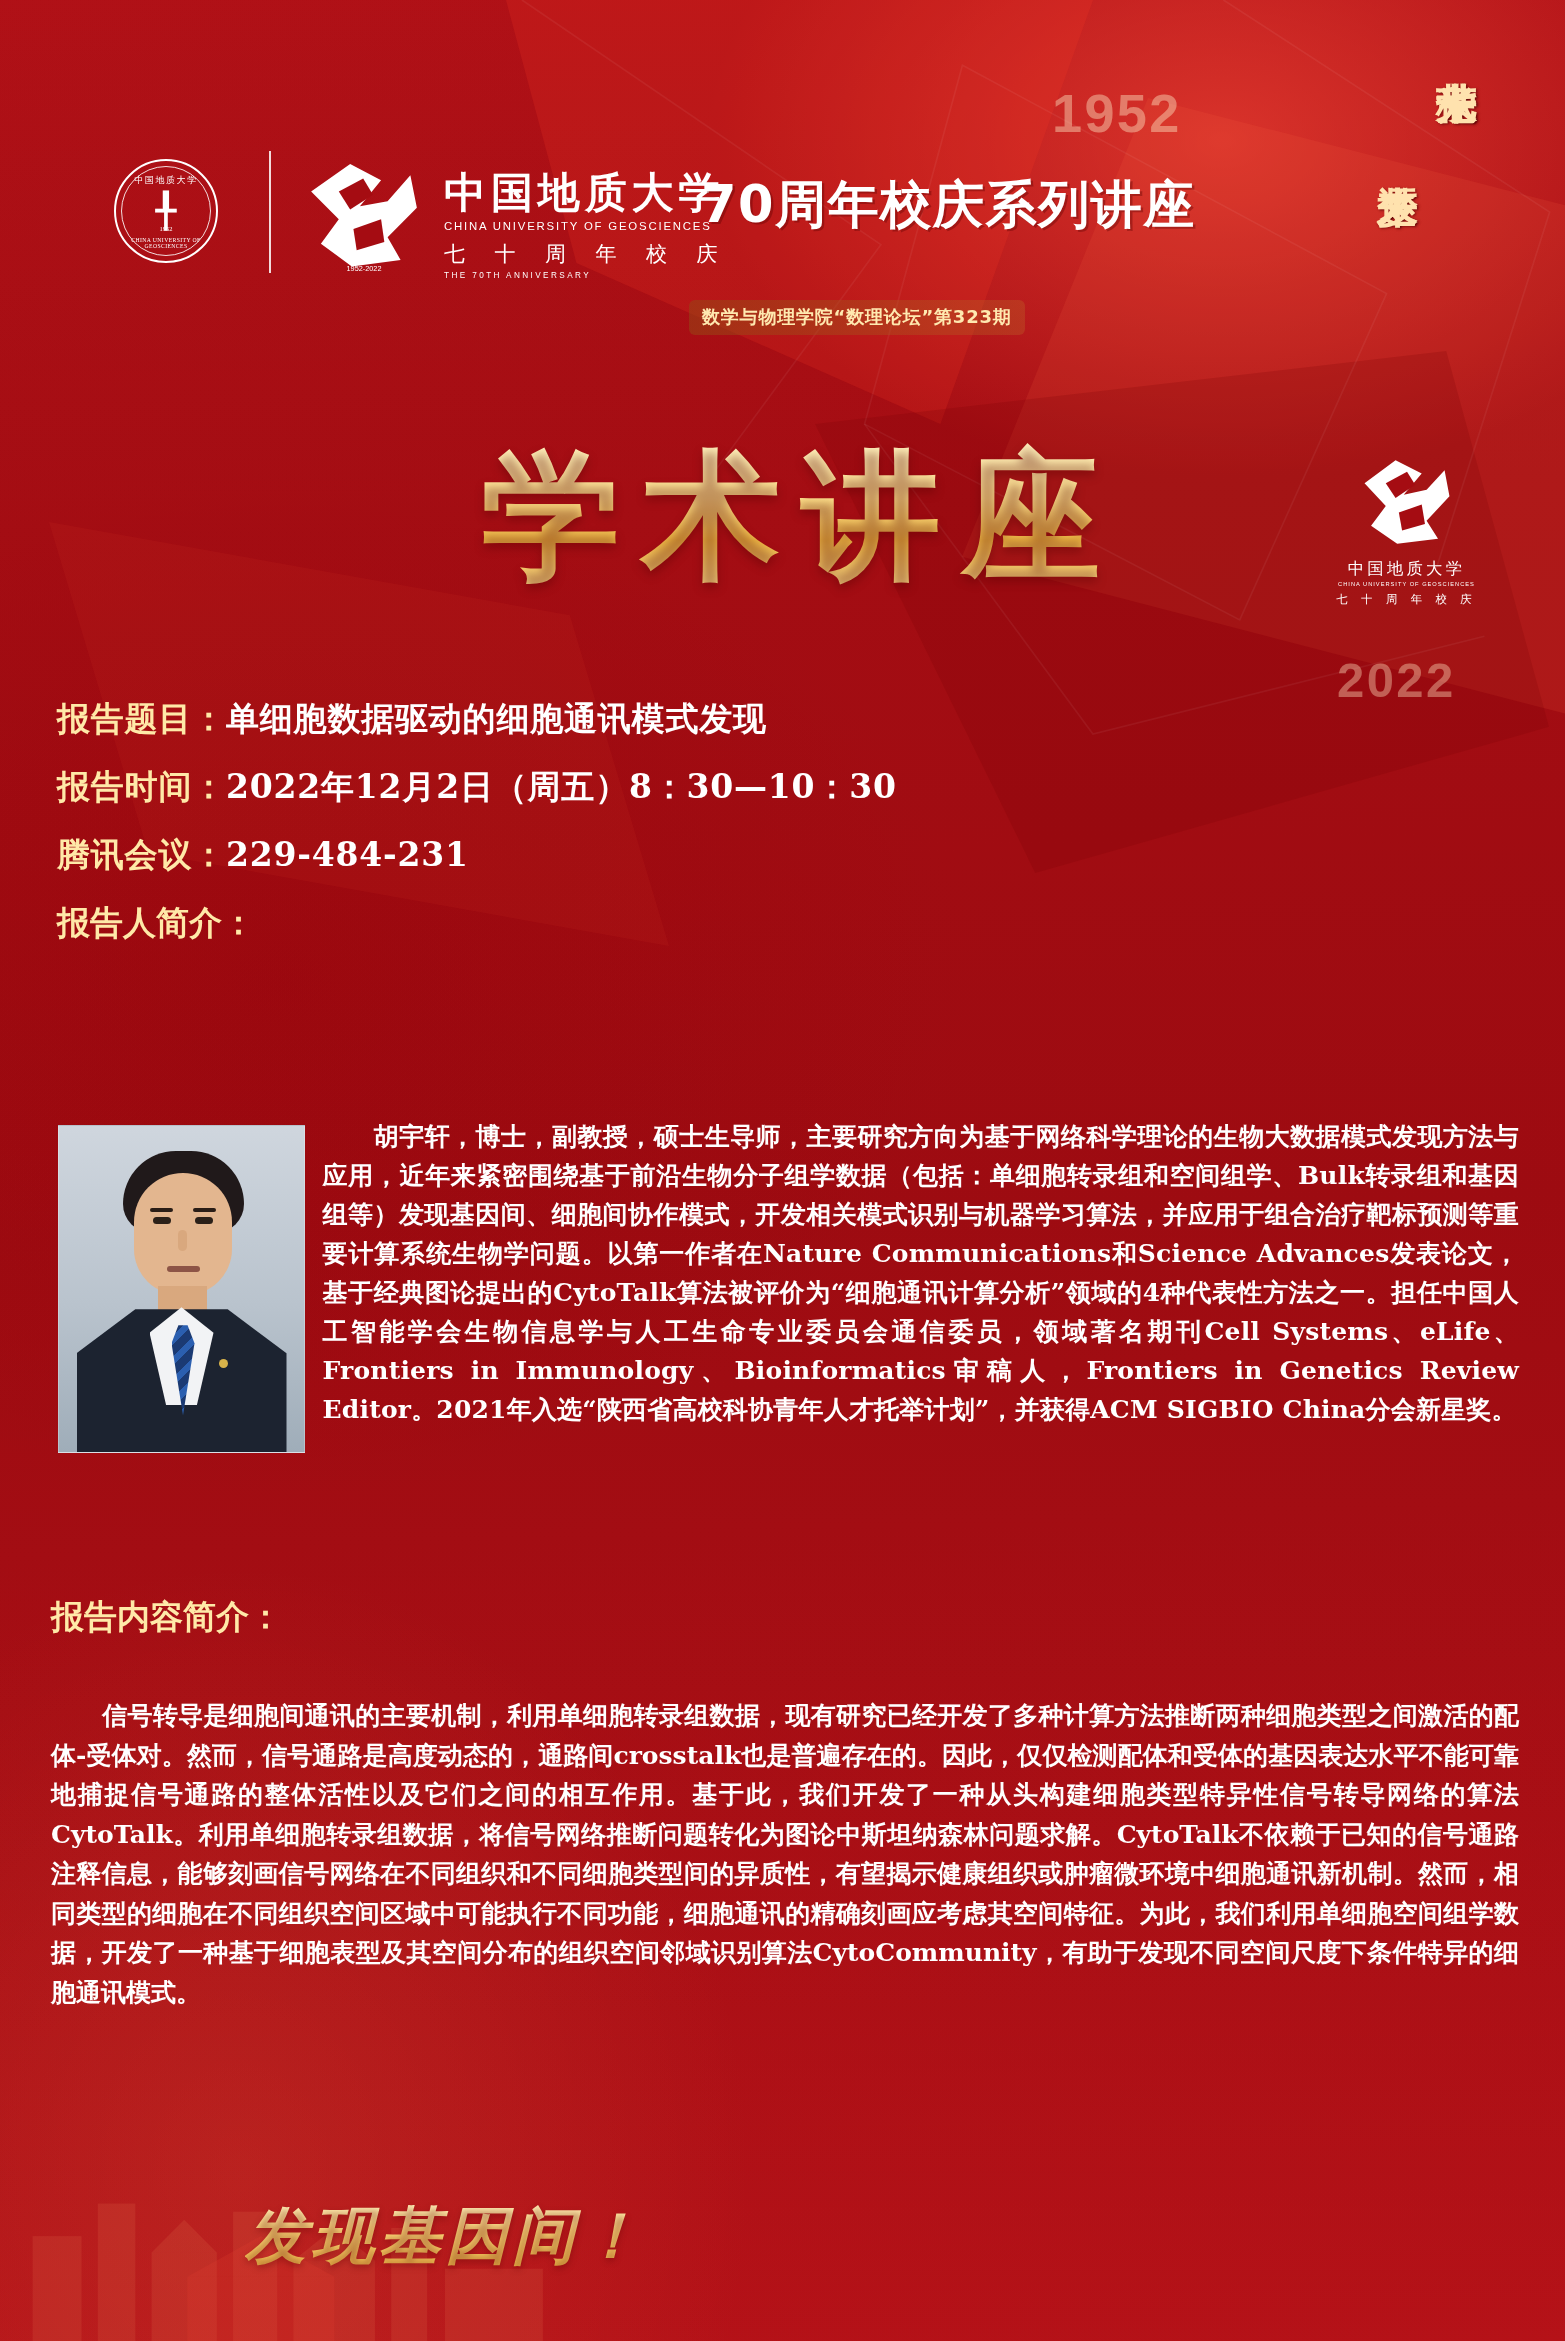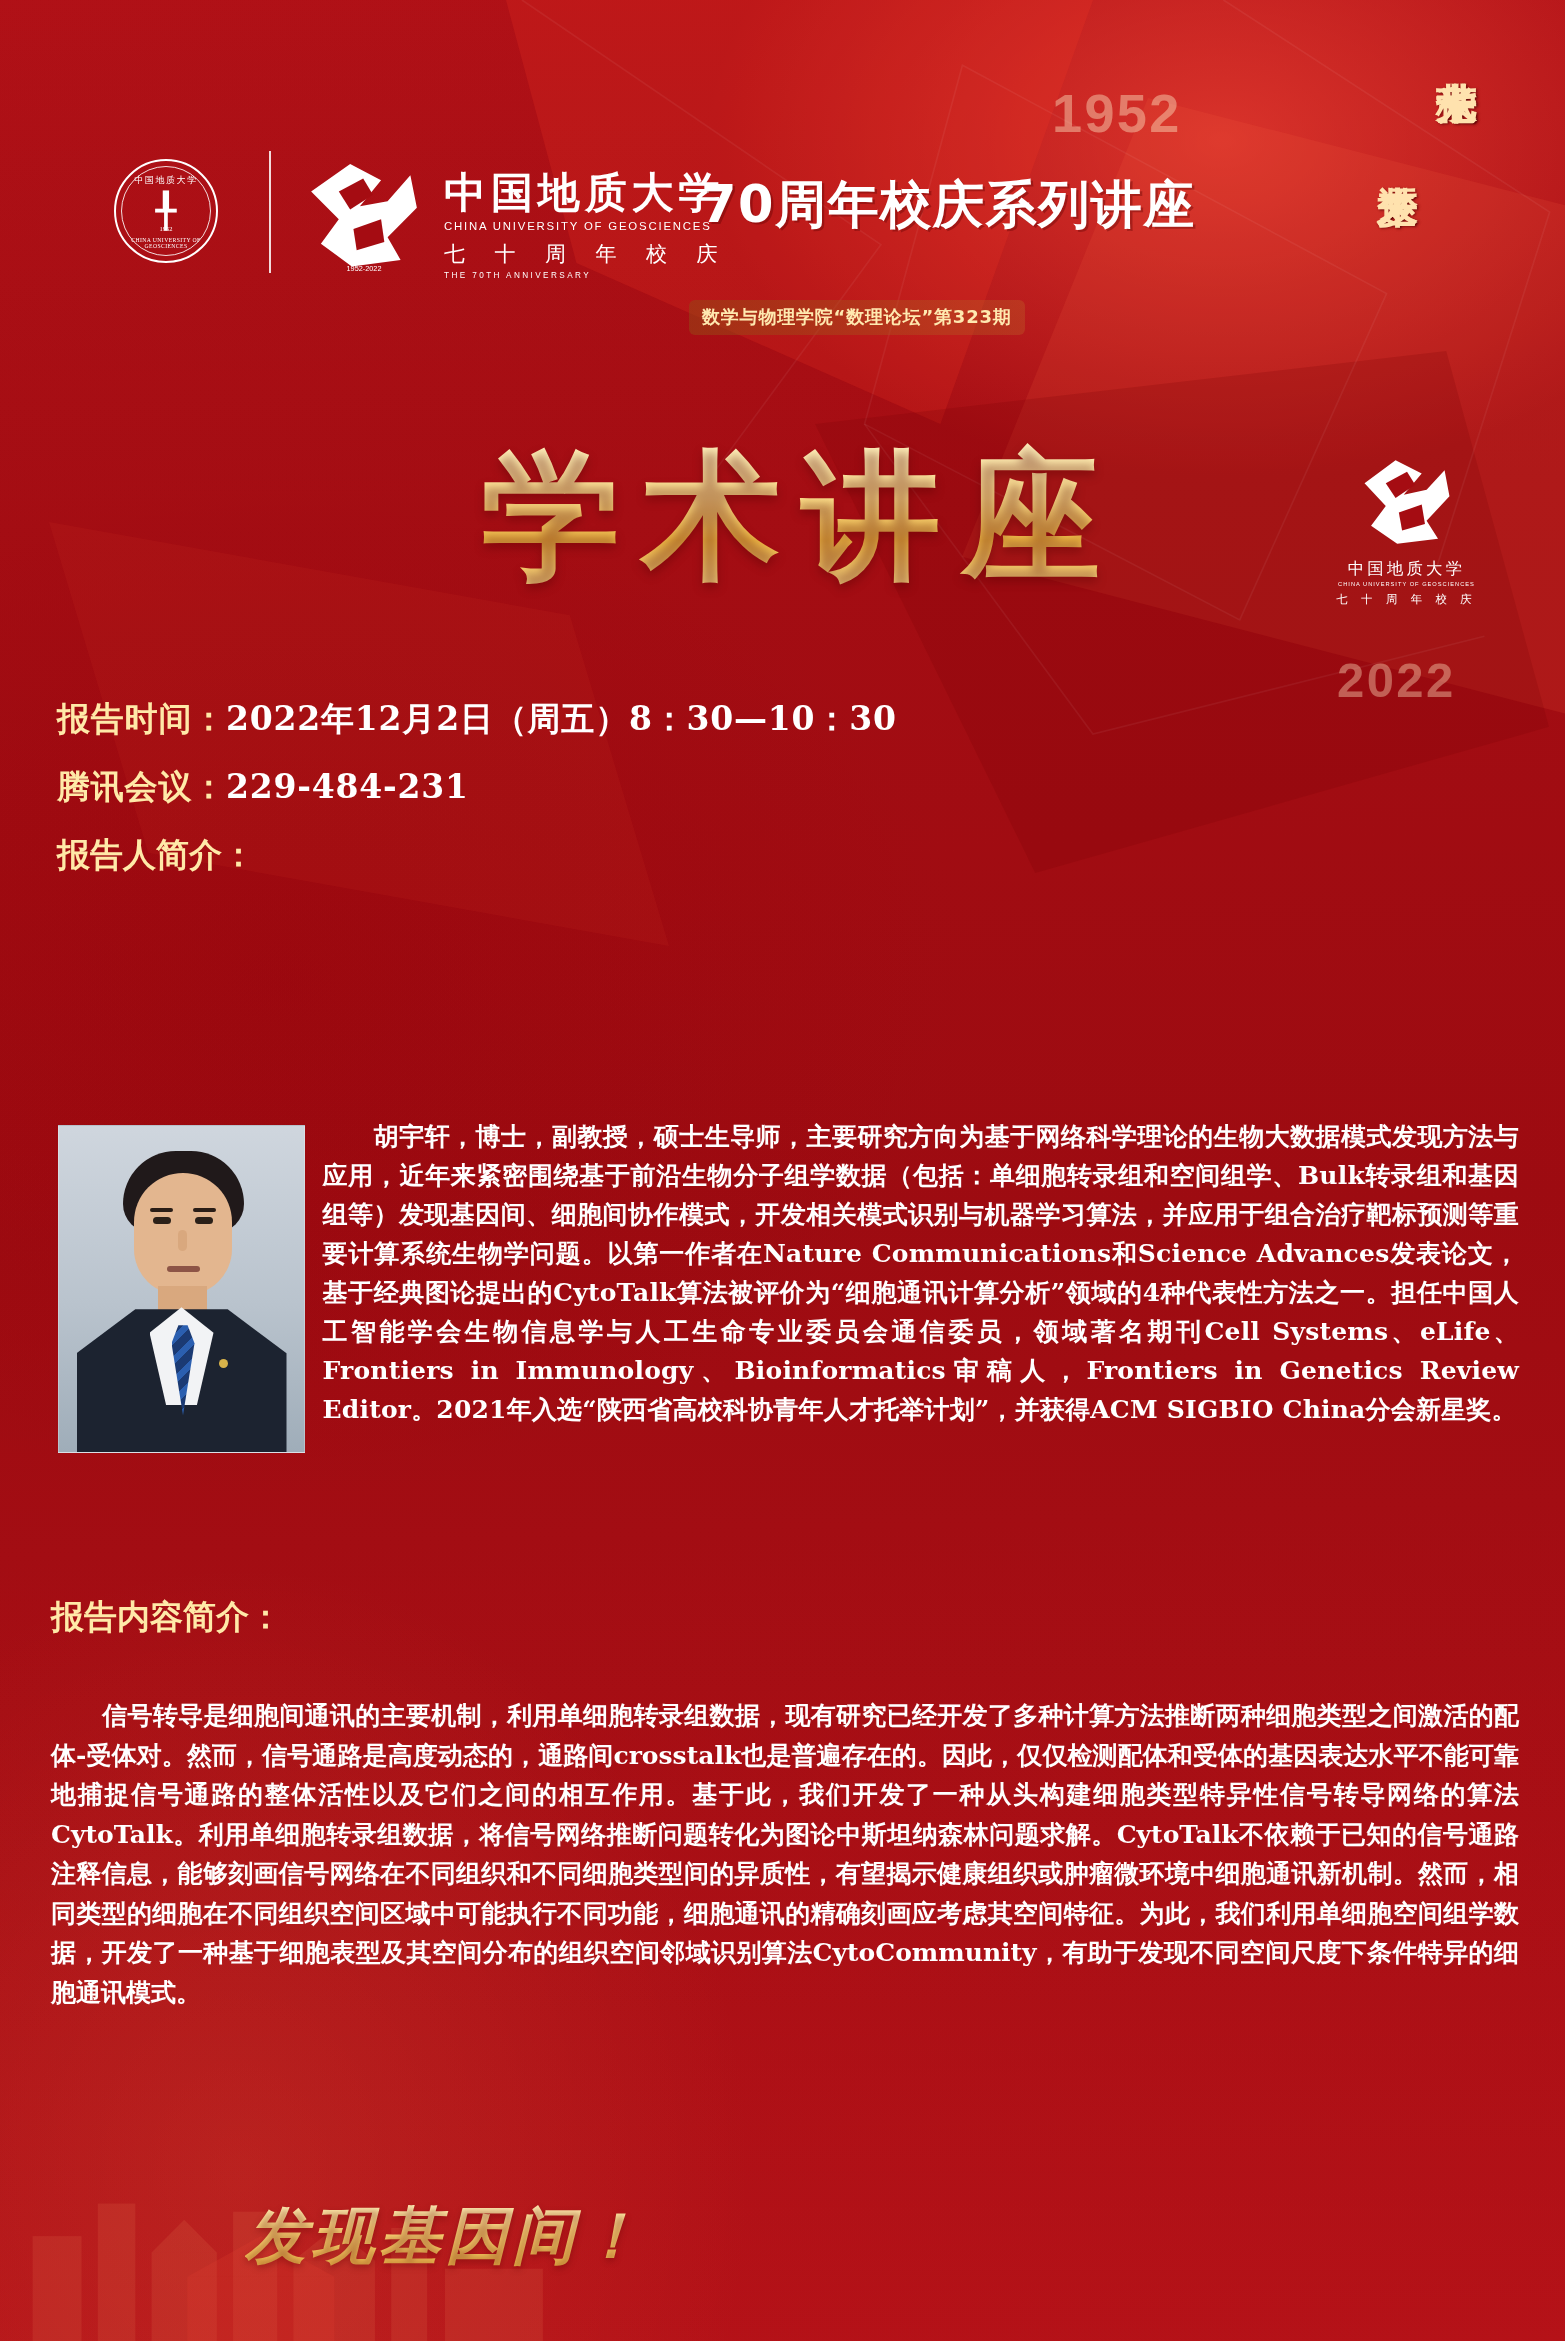--- a/index.html
+++ b/index.html
@@ -316,20 +316,23 @@
       <polygon points="50,68 78,58 82,82 54,90" fill="#a50c12"></polygon>
     </svg>
     <div class="n1">中国地质大学</div>
     <div class="n2">CHINA UNIVERSITY OF GEOSCIENCES</div>
     <div class="n3">七 十 周 年 校 庆</div>
   </div>
 
   <div class="big-title">学术讲座</div>
 
   <div class="info">
+    <div class="info-line">
+      <span class="lbl">报告题目：</span><span class="val">单细胞数据驱动的细胞通讯模式发现</span>
+    </div>
     <div class="info-line">
       <span class="lbl">报告时间：</span><span class="val">2022年12月2日（周五）8：30—10：30</span>
     </div>
     <div class="info-line">
       <span class="lbl">腾讯会议：</span><span class="val">229-484-231</span>
     </div>
     <div class="section-title">报告人简介：</div>
   </div>
 
   <div class="bio clearfix">

